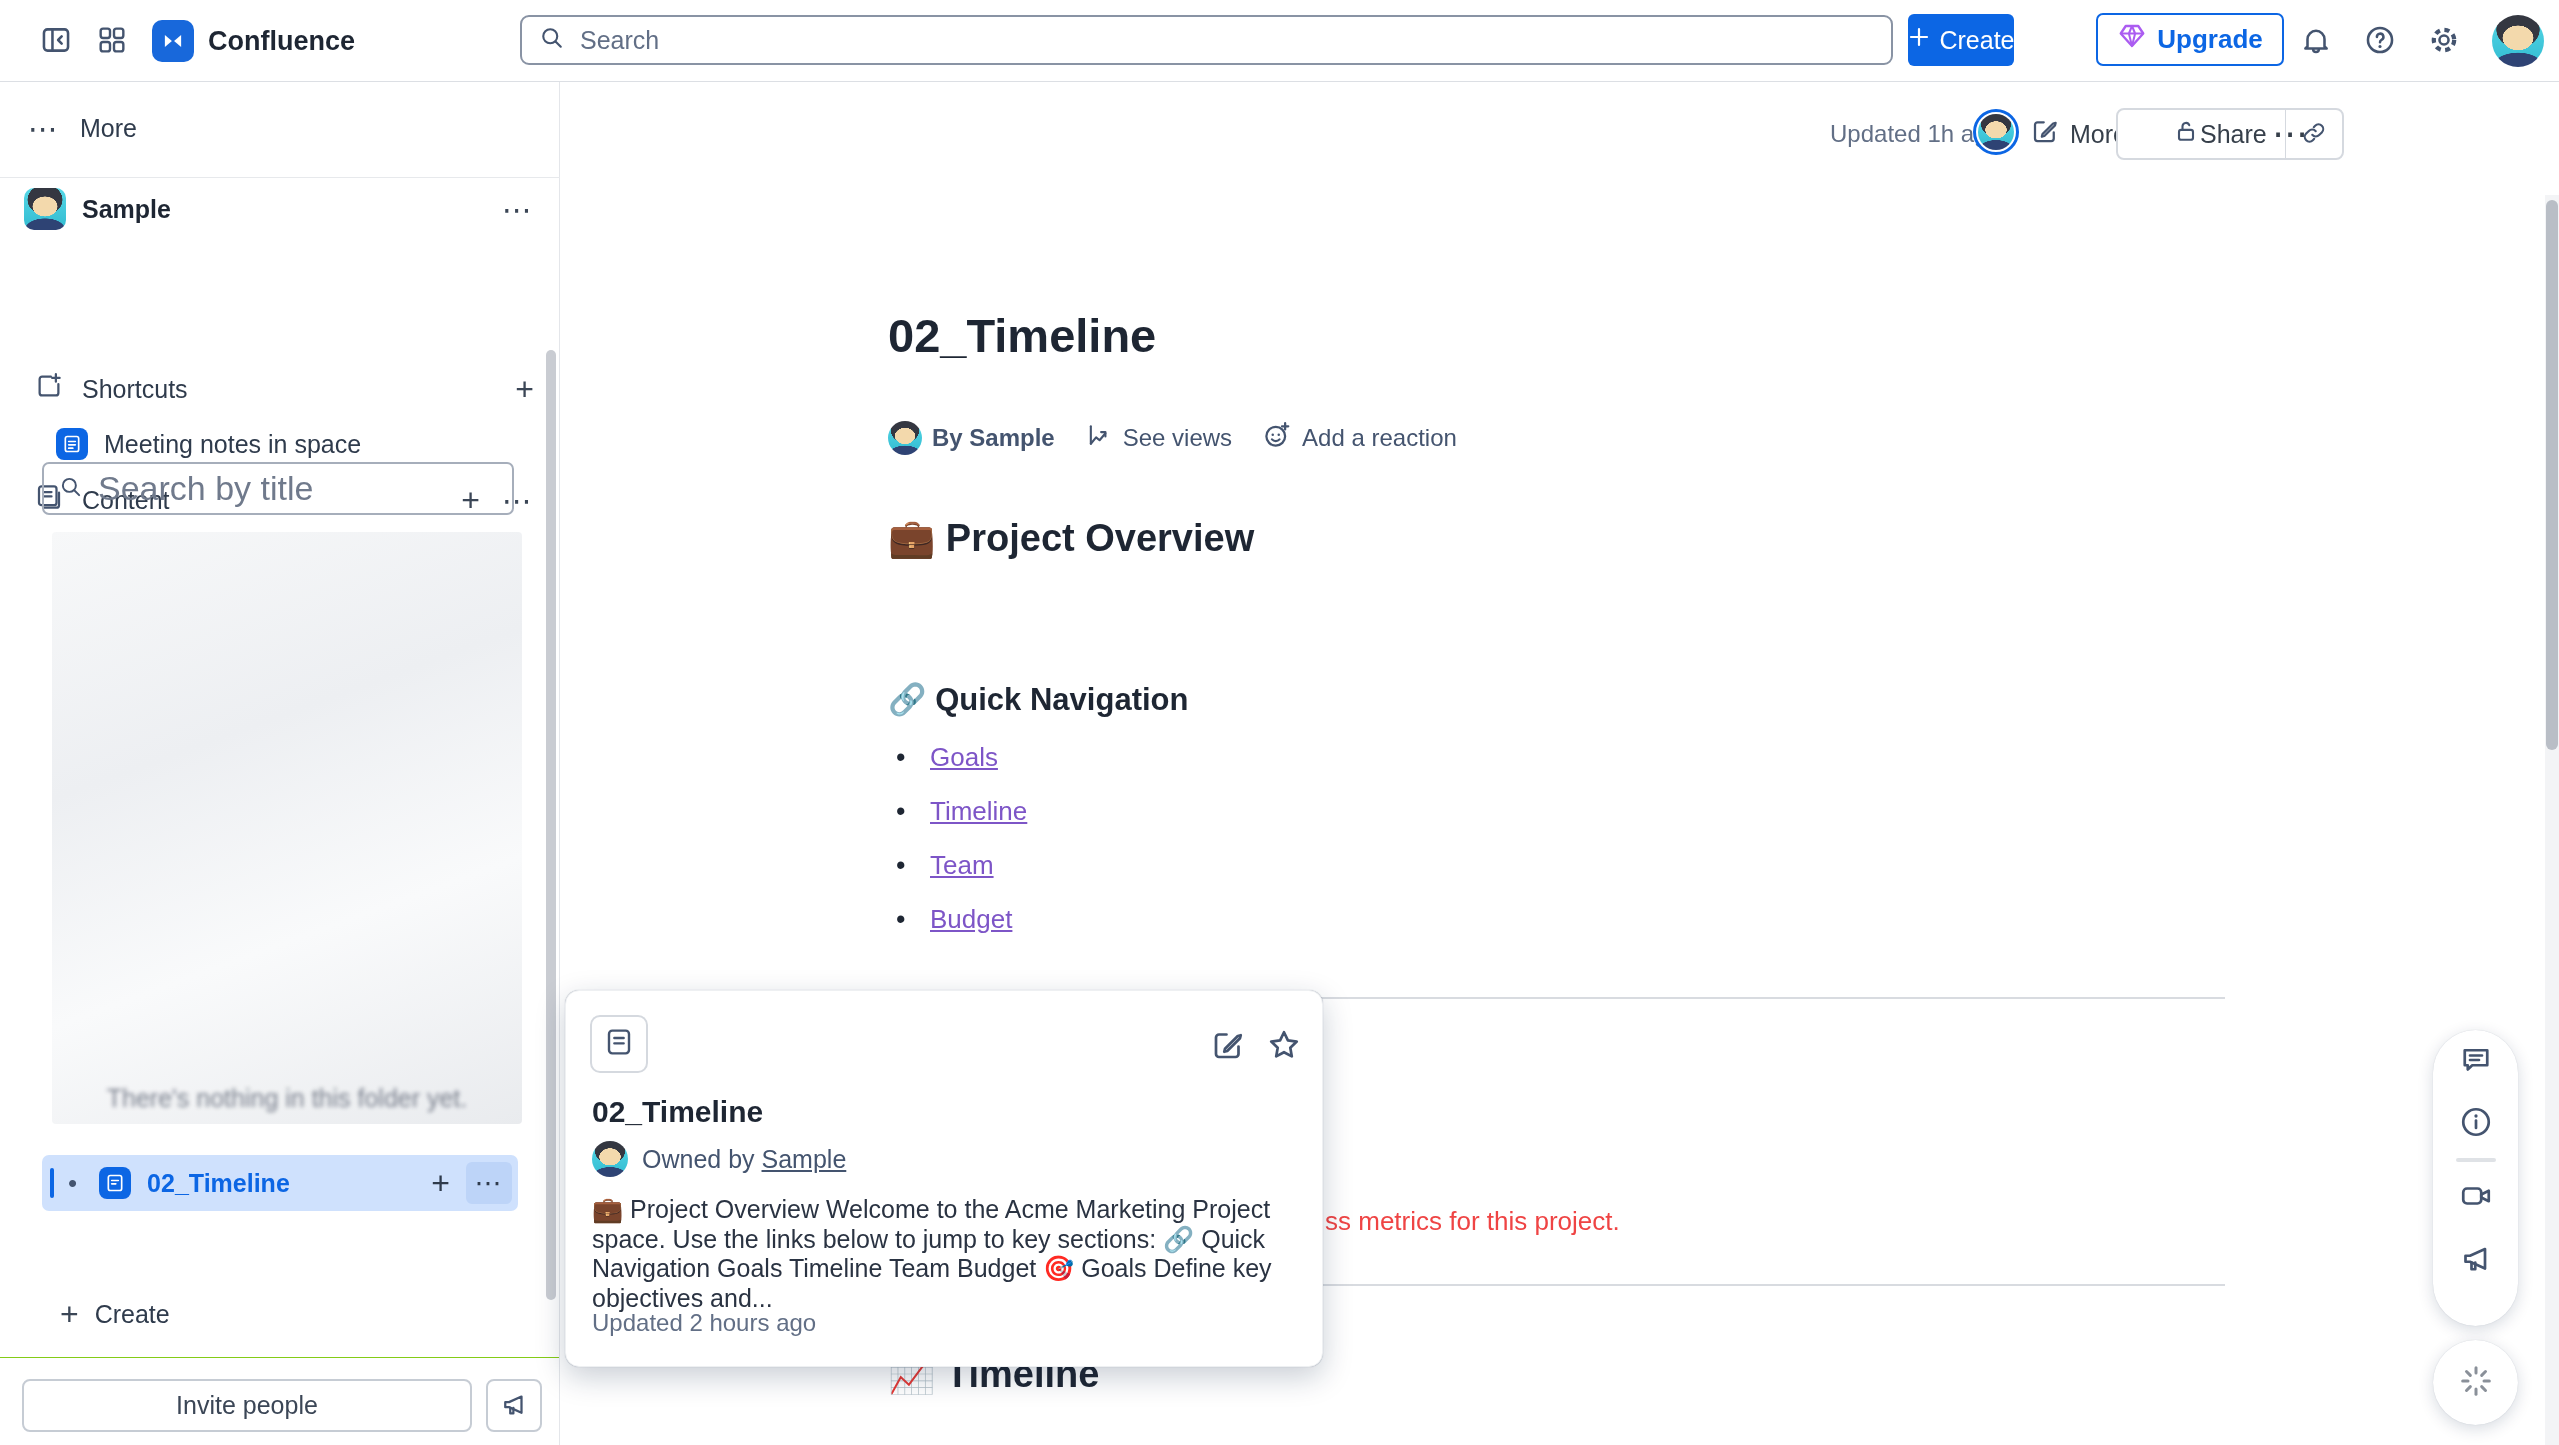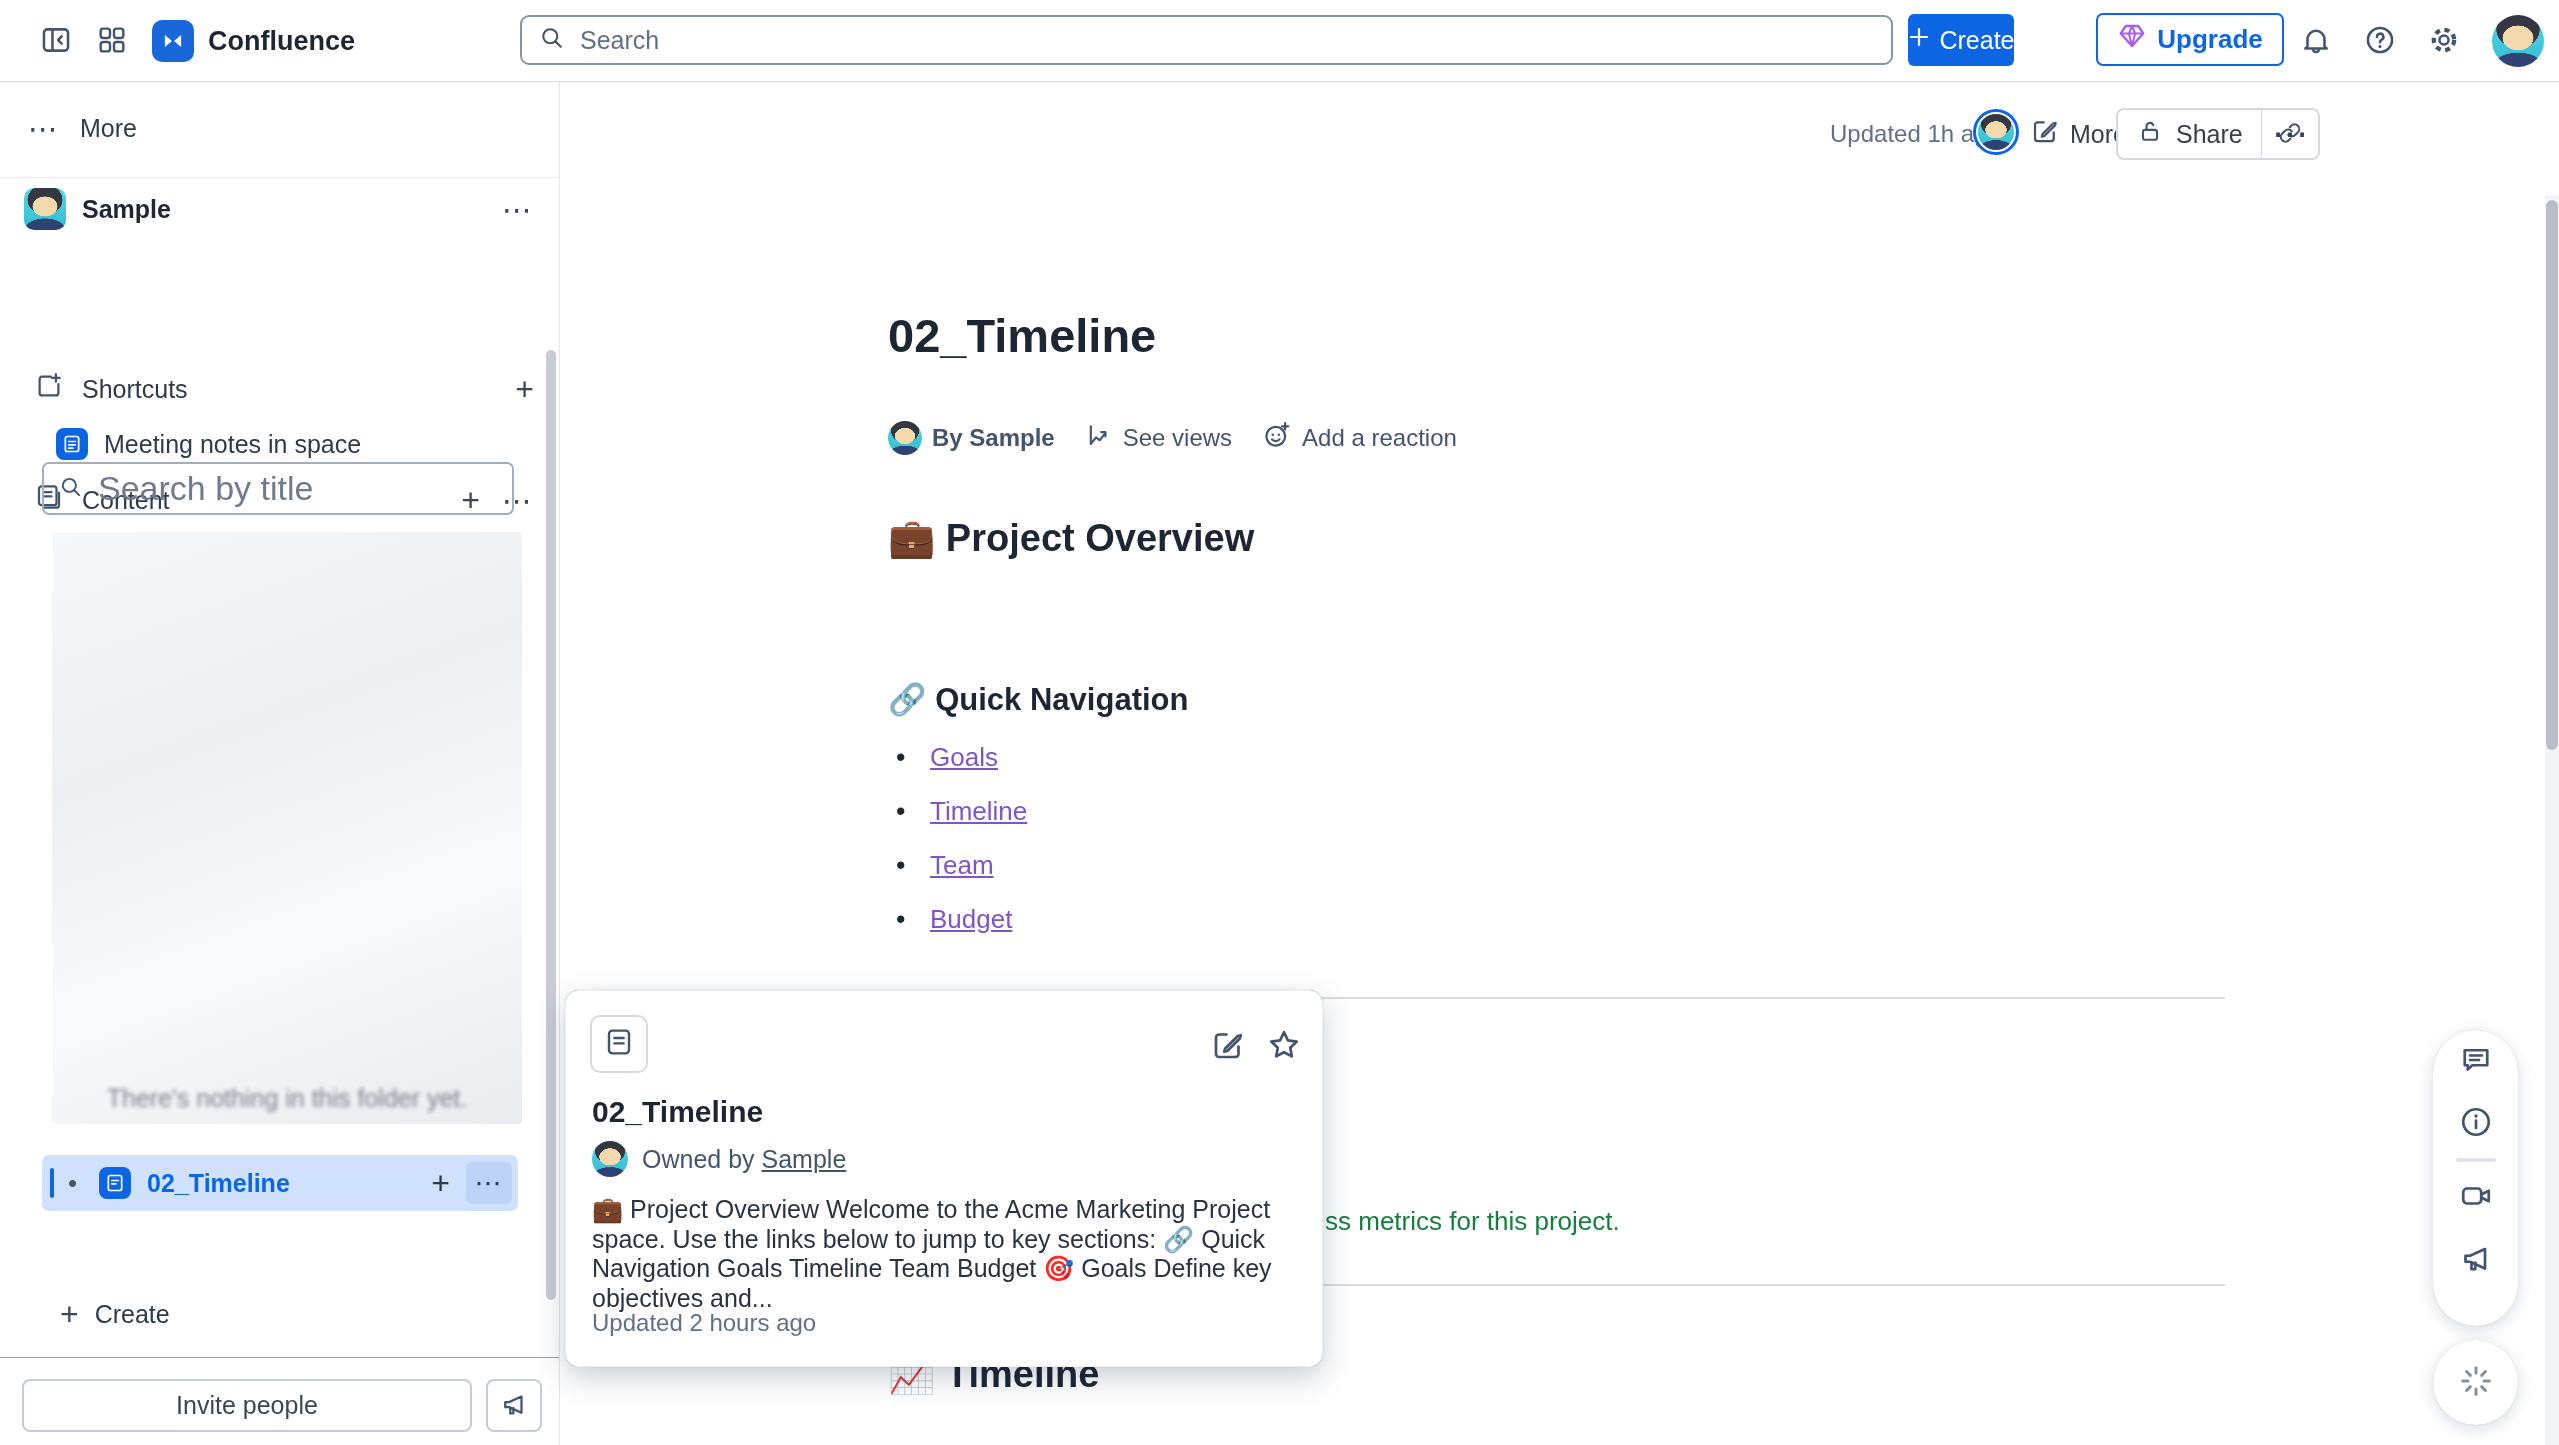--- a/index.html
+++ b/index.html
@@ -50,38 +50,38 @@
   .btn-invite{position:absolute;left:22px;top:21px;width:450px;height:53px;border:2px solid #c6ccd4;border-radius:8px;font-size:25px;color:#3b4656;display:flex;align-items:center;justify-content:center;background:#fff;}
   .btn-mega{position:absolute;left:486px;top:21px;width:56px;height:53px;border:2px solid #c6ccd4;border-radius:8px;display:flex;align-items:center;justify-content:center;background:#fff;}
   .sscroll{position:absolute;left:546px;top:268px;width:10px;height:950px;border-radius:5px;background:#c9ccd2;}
 
   
   .updated{position:absolute;left:1830px;top:120px;font-size:24px;color:#626F86;}
   .hdr-avatar{position:absolute;left:1973px;top:109px;width:46px;height:46px;border:3px solid #0C66E4;border-radius:50%;padding:2px;background:#fff;}
   .hdr-avatar .avatar{width:36px;height:36px;}
   .btn-edit{position:absolute;left:2030px;top:112px;height:44px;display:flex;align-items:center;gap:10px;font-size:25px;color:#363F4A;}
   .share-group{position:absolute;left:2116px;top:108px;height:52px;border:2px solid #d5d9df;border-radius:8px;display:flex;align-items:center;background:#fff;}
-  .share-main{display:flex;align-items:center;gap:12px;padding:0 18px;font-size:25px;color:#363F4A;height:100%;}
+  .share-main{display:flex;align-items:center;gap:0;padding:0 18px;font-size:25px;color:#363F4A;height:100%;margin-left:36px;}
   .share-sep{width:1px;height:52px;background:#d5d9df;}
   .share-link{padding:0 14px;display:flex;align-items:center;height:100%;}
   .btn-moremenu{position:absolute;left:2272px;top:112px;height:44px;display:flex;align-items:center;font-size:36px;color:#363F4A;letter-spacing:3px;}
 
   .pg-title{position:absolute;left:888px;top:308px;font-size:47px;font-weight:700;color:#1e2633;}
   .byline{position:absolute;left:888px;top:420px;display:flex;align-items:center;gap:30px;font-size:24px;color:#44546F;}
   .byline .grp{display:flex;align-items:center;gap:10px;}
   .byline .avatar{width:34px;height:34px;}
   .h2{position:absolute;font-size:38px;font-weight:700;color:#1e2633;}
   .para{position:absolute;left:888px;top:593px;font-size:26px;color:#1f2735;}
   .h3{position:absolute;left:888px;top:681px;font-size:31px;font-weight:700;color:#1e2633;}
   .navlist{position:absolute;left:896px;top:744px;margin:0;padding:0;list-style:none;}
   .navlist li{display:flex;align-items:center;margin-bottom:27px;height:27px;}
   .navlist li::before{content:"•";font-size:27px;color:#1e2633;width:34px;}
   .navlist a{color:#7D55C7;font-size:26px;text-decoration:underline;}
   .hr{position:absolute;left:888px;width:1337px;height:2px;background:#d8dbe0;}
-  .fragment{position:absolute;left:1325px;top:1206px;font-size:26px;color:#15803d;}
+  .fragment{position:absolute;left:1325px;top:1206px;font-size:26px;color:#ef4444;}
 
   
   .hovercard{position:absolute;left:565px;top:990px;width:758px;height:377px;background:#fff;border:1px solid #eef0f2;border-radius:14px;z-index:50;
      box-shadow:0 10px 30px rgba(9,30,66,.22),0 0 1px rgba(9,30,66,.3);}
   .card-docbtn{position:absolute;left:24px;top:24px;width:58px;height:58px;border:2px solid #d5d9df;border-radius:10px;display:flex;align-items:center;justify-content:center;background:#fff;}
   .card-title{position:absolute;left:26px;top:104px;font-size:30px;font-weight:700;color:#1e2633;}
   .card-owner{position:absolute;left:26px;top:150px;display:flex;align-items:center;gap:14px;font-size:25px;color:#44546F;}
   .card-owner .avatar{width:36px;height:36px;}
   .card-owner a{color:#44546F;text-decoration:underline;}
   .card-body{position:absolute;left:26px;top:204px;width:708px;font-size:25px;line-height:29.5px;color:#2a3342;}

